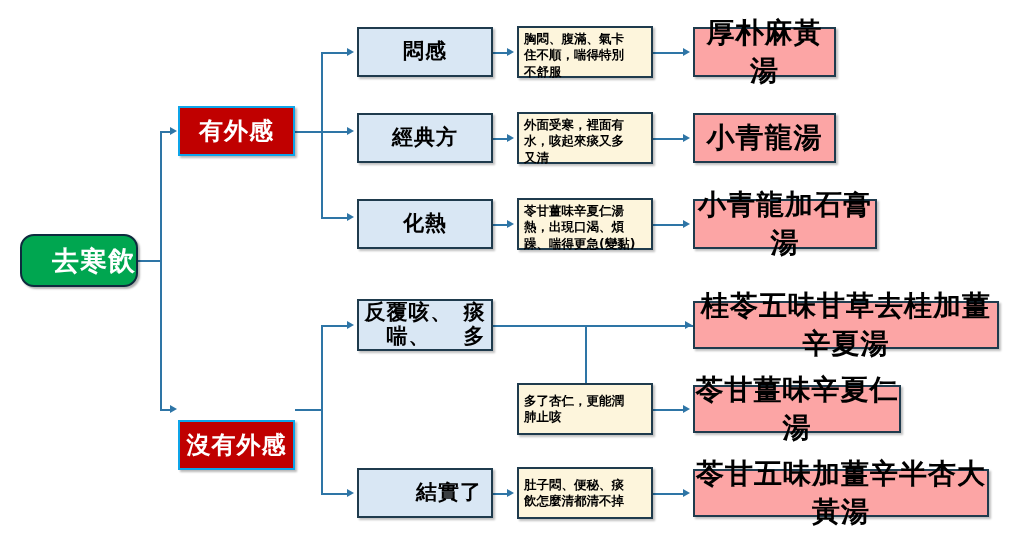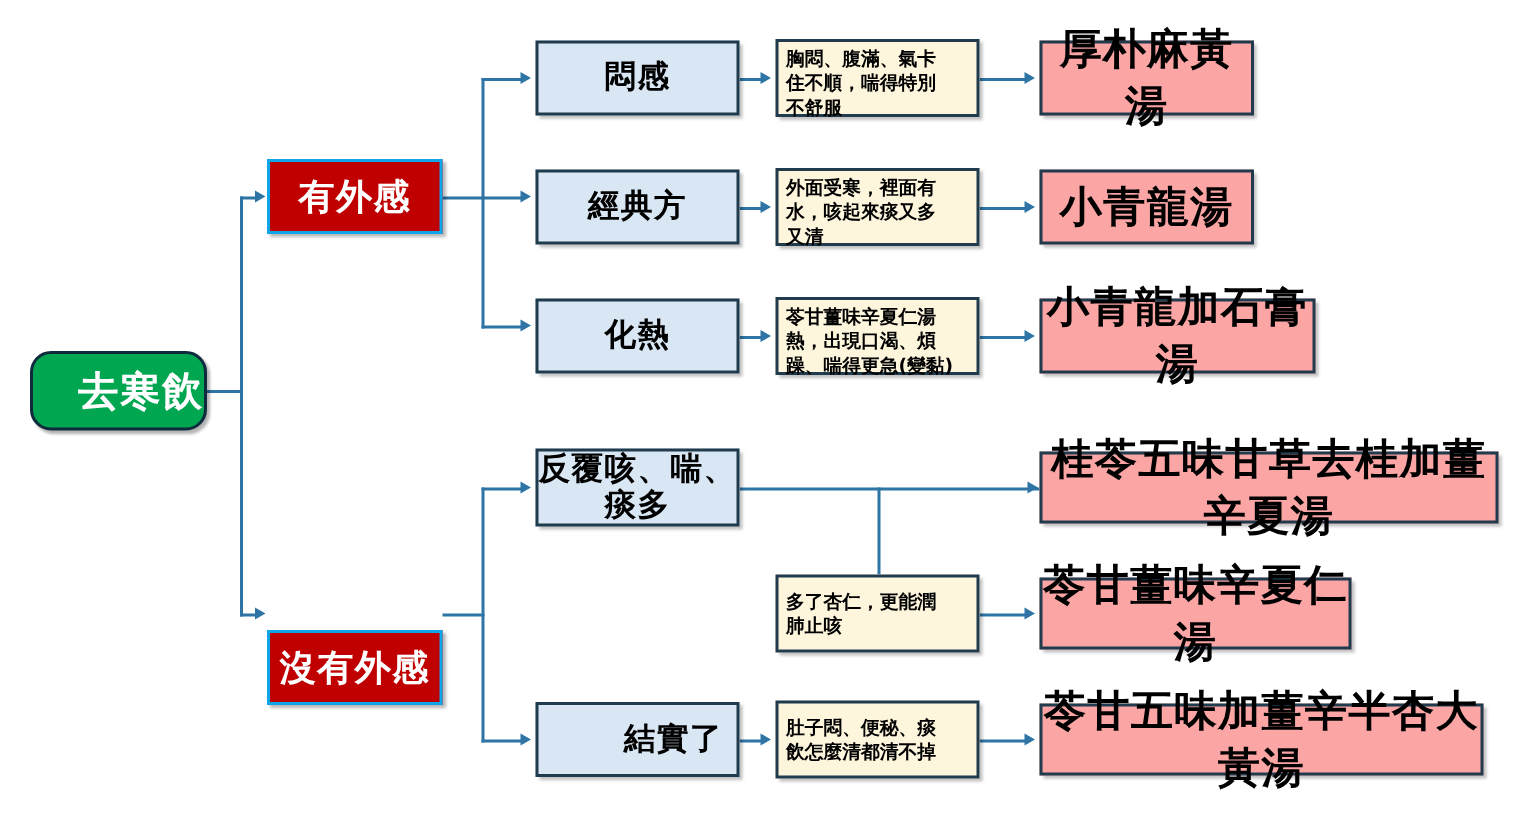--- a/index.html
+++ b/index.html
@@ -124,21 +124,21 @@
 
   <div class="node sub" style="left:357px;top:27px;width:136px;height:50px;">
     <span>悶感</span>
   </div>
   <div class="node sub" style="left:357px;top:113px;width:136px;height:50px;">
     <span>經典方</span>
   </div>
   <div class="node sub" style="left:357px;top:199px;width:136px;height:50px;">
     <span>化熱</span>
   </div>
-  <div class="node sub" style="left:357px;top:299px;width:136px;height:52px;flex-direction:column;">
+  <div class="node sub" style="left:357px;top:299px;width:136px;height:52px;flex-direction:row;">
     <span>反覆咳、喘、</span>
     <span>痰多</span>
   </div>
   <div class="node sub" style="left:357px;top:468px;width:136px;height:50px;padding-left:48px;">
     <span>結實了</span>
   </div>
 
   <div class="node note" style="left:517px;top:26px;width:136px;height:52px;flex-direction:column;">
     <span>胸悶、腹滿、氣卡</span>
     <span>住不順，喘得特別</span>

